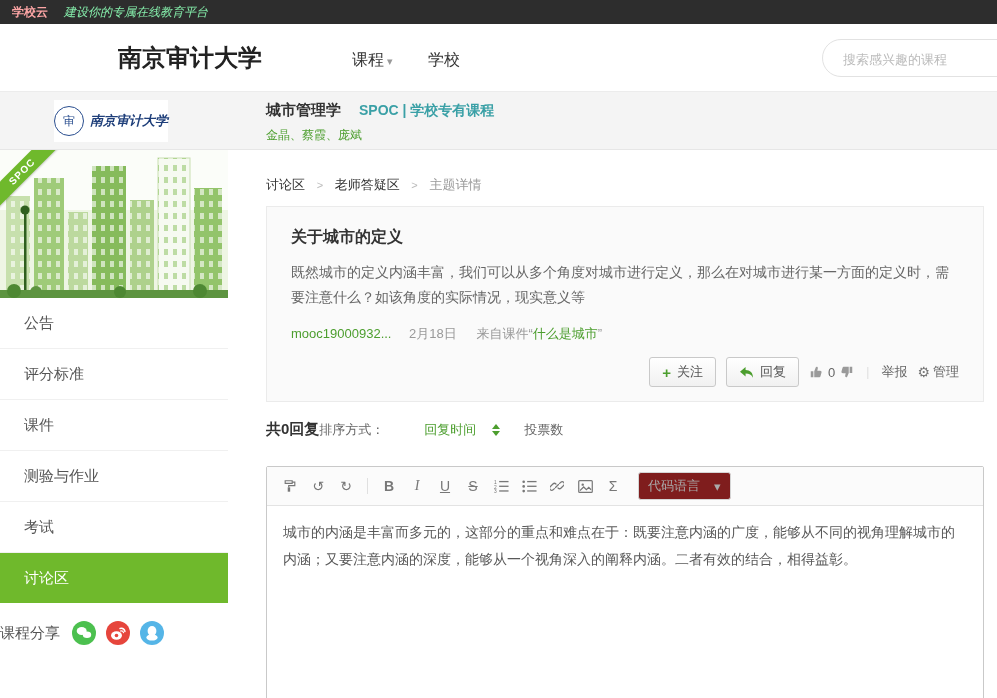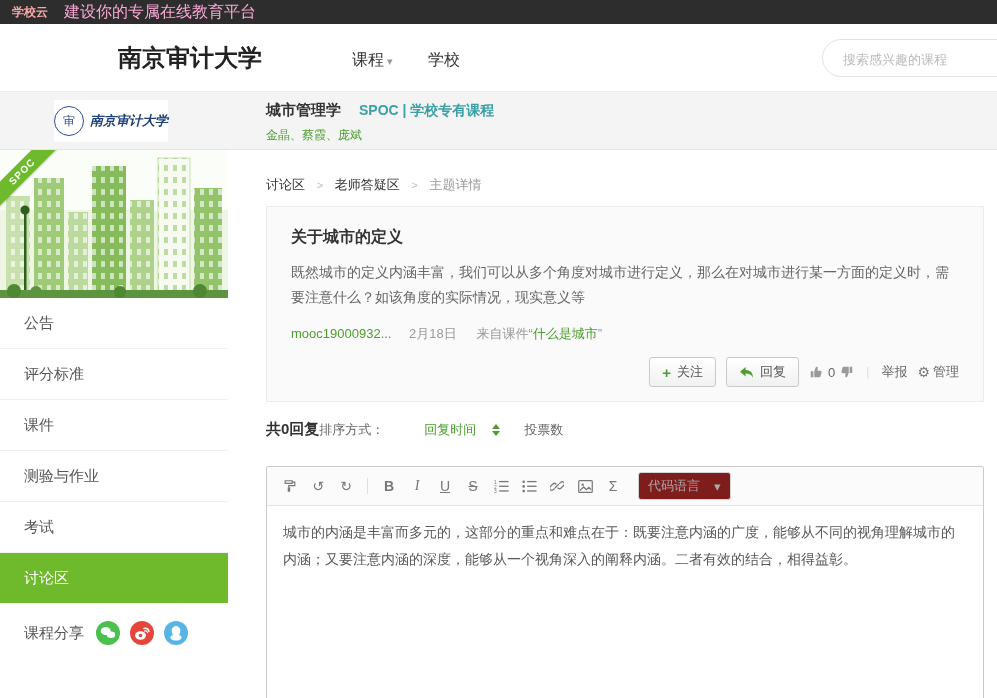--- a/index.html
+++ b/index.html
@@ -3,21 +3,21 @@
 <meta charset="utf-8">
 <style>
   html,body{margin:0;padding:0;}
   body{font-family:"Liberation Sans","DejaVu Sans",sans-serif;background:#fff;}
   .page{position:relative;width:997px;height:698px;overflow:hidden;background:#fff;}
 
   
   .topbar{position:absolute;left:0;top:0;width:100%;height:24px;background:#2d2d2d;
           display:flex;align-items:center;padding:0 12px;box-sizing:border-box;gap:16px;}
   .topbar .brand{color:#fca5a5;font-size:12px;font-weight:bold;cursor:pointer;}
-  .topbar .slogan{color:#f9a8d4;font-size:16px;}
+  .topbar .slogan{color:#86efac;font-size:12px;font-style:italic;}
 
   
   .header{position:absolute;left:0;top:24px;width:100%;height:68px;background:#fff;
           border-bottom:1px solid #ececec;box-sizing:border-box;}
   .uni{position:absolute;left:118px;top:18px;font-size:24px;font-weight:bold;color:#222;cursor:pointer;}
   .nav-item{position:absolute;top:26px;font-size:16px;color:#333;cursor:pointer;}
   .nav-courses{left:352px;}
   .nav-school{left:428px;}
   .caret{color:#999;font-size:11px;margin-left:3px;}
   .search{position:absolute;left:822px;top:15px;width:250px;height:38px;border:1px solid #e2e2e2;
@@ -43,21 +43,21 @@
 
   
   .sidebar{position:absolute;left:0;top:150px;width:228px;bottom:0;background:#fff;}
   .cover{position:relative;width:228px;height:148px;overflow:hidden;}
   .ribbon{position:absolute;left:-26px;top:13px;width:96px;transform:rotate(-45deg);
           background:#6fb92c;color:#fff;font-size:10px;font-weight:bold;letter-spacing:1px;
           text-align:center;padding:3px 0;box-shadow:0 1px 2px rgba(0,0,0,.2);}
   .menu-item{height:50px;line-height:50px;padding-left:24px;font-size:15px;color:#555;
           border-bottom:1px solid #f0f0f0;cursor:pointer;}
   .menu-item.active{background:#6fb92c;color:#fff;border-bottom:none;}
-  .share-row{height:60px;display:flex;align-items:center;padding-left:24px;gap:10px;}
+  .share-row{height:60px;display:flex;align-items:center;gap:10px;}
   .share-label{font-size:15px;color:#555;margin-right:2px;}
   .share-icon{width:24px;height:24px;cursor:pointer;}
 
   
   .main{position:absolute;left:228px;top:150px;width:769px;height:548px;background:#fff;}
   .breadcrumb{position:absolute;left:38px;top:26px;font-size:13px;color:#333;}
   .breadcrumb .sep{color:#bbb;margin:0 8px;font-size:11px;}
   .breadcrumb .current{color:#999;}
   .crumb{cursor:pointer;}
 

